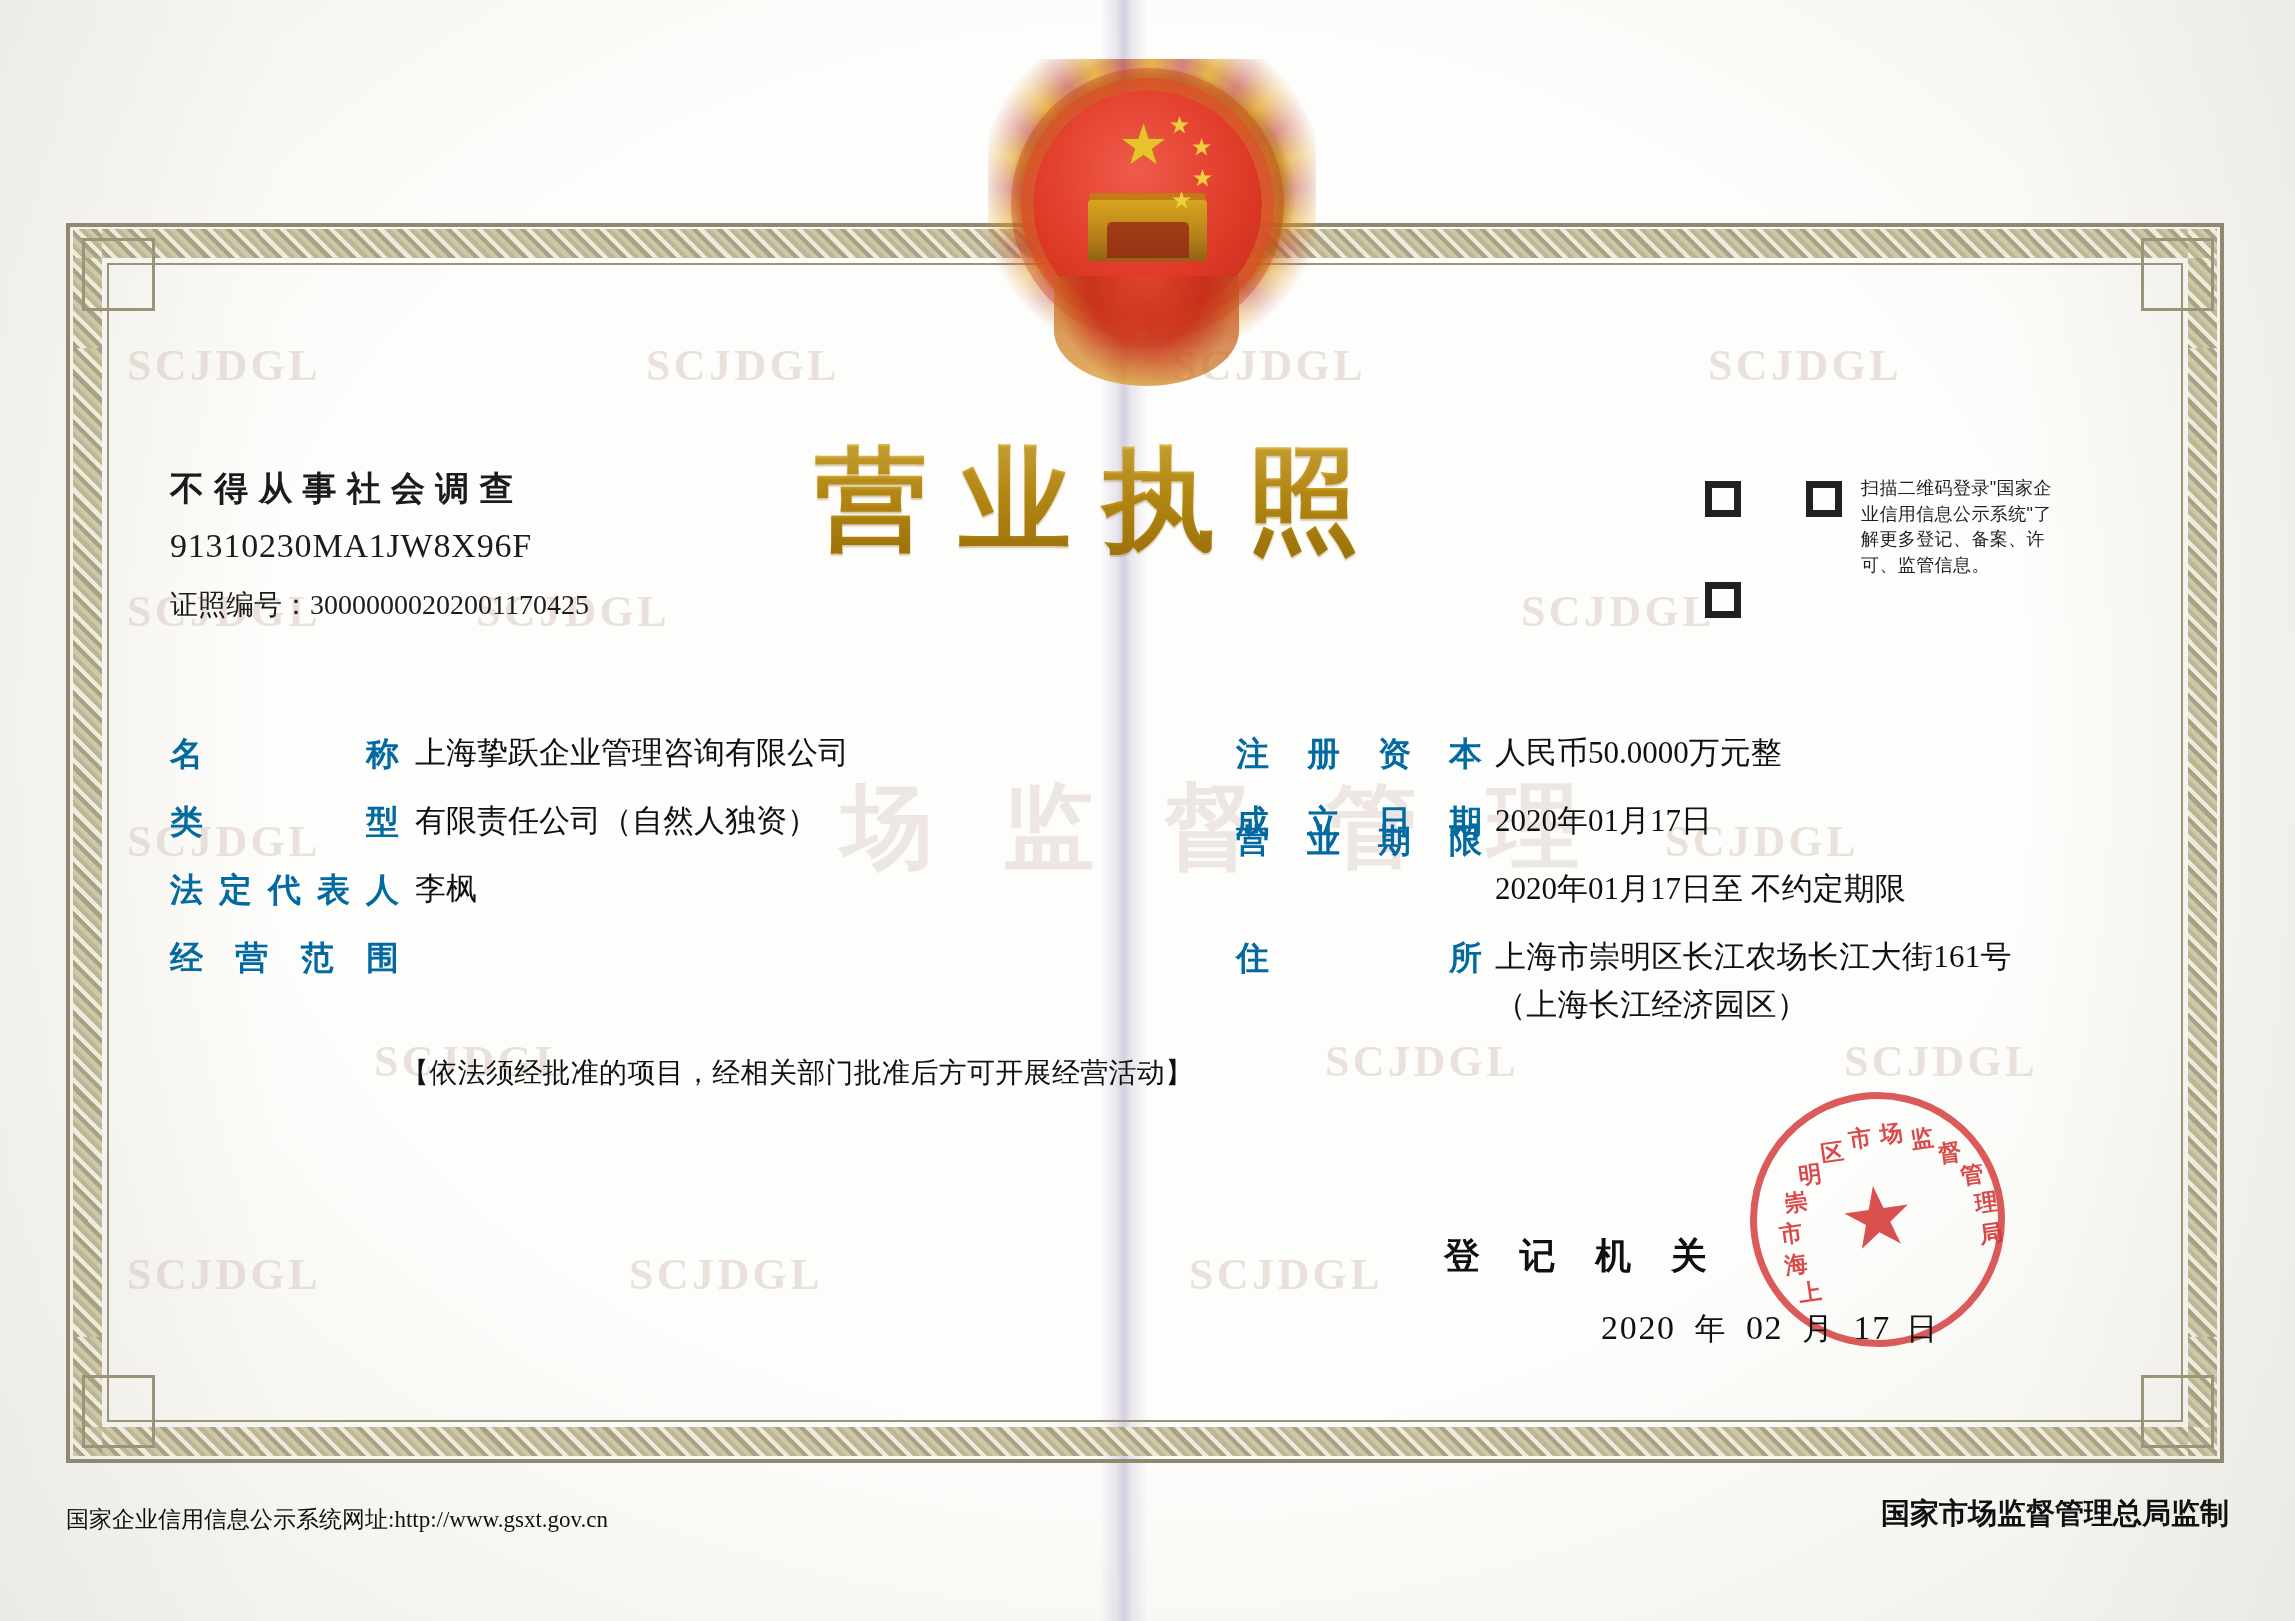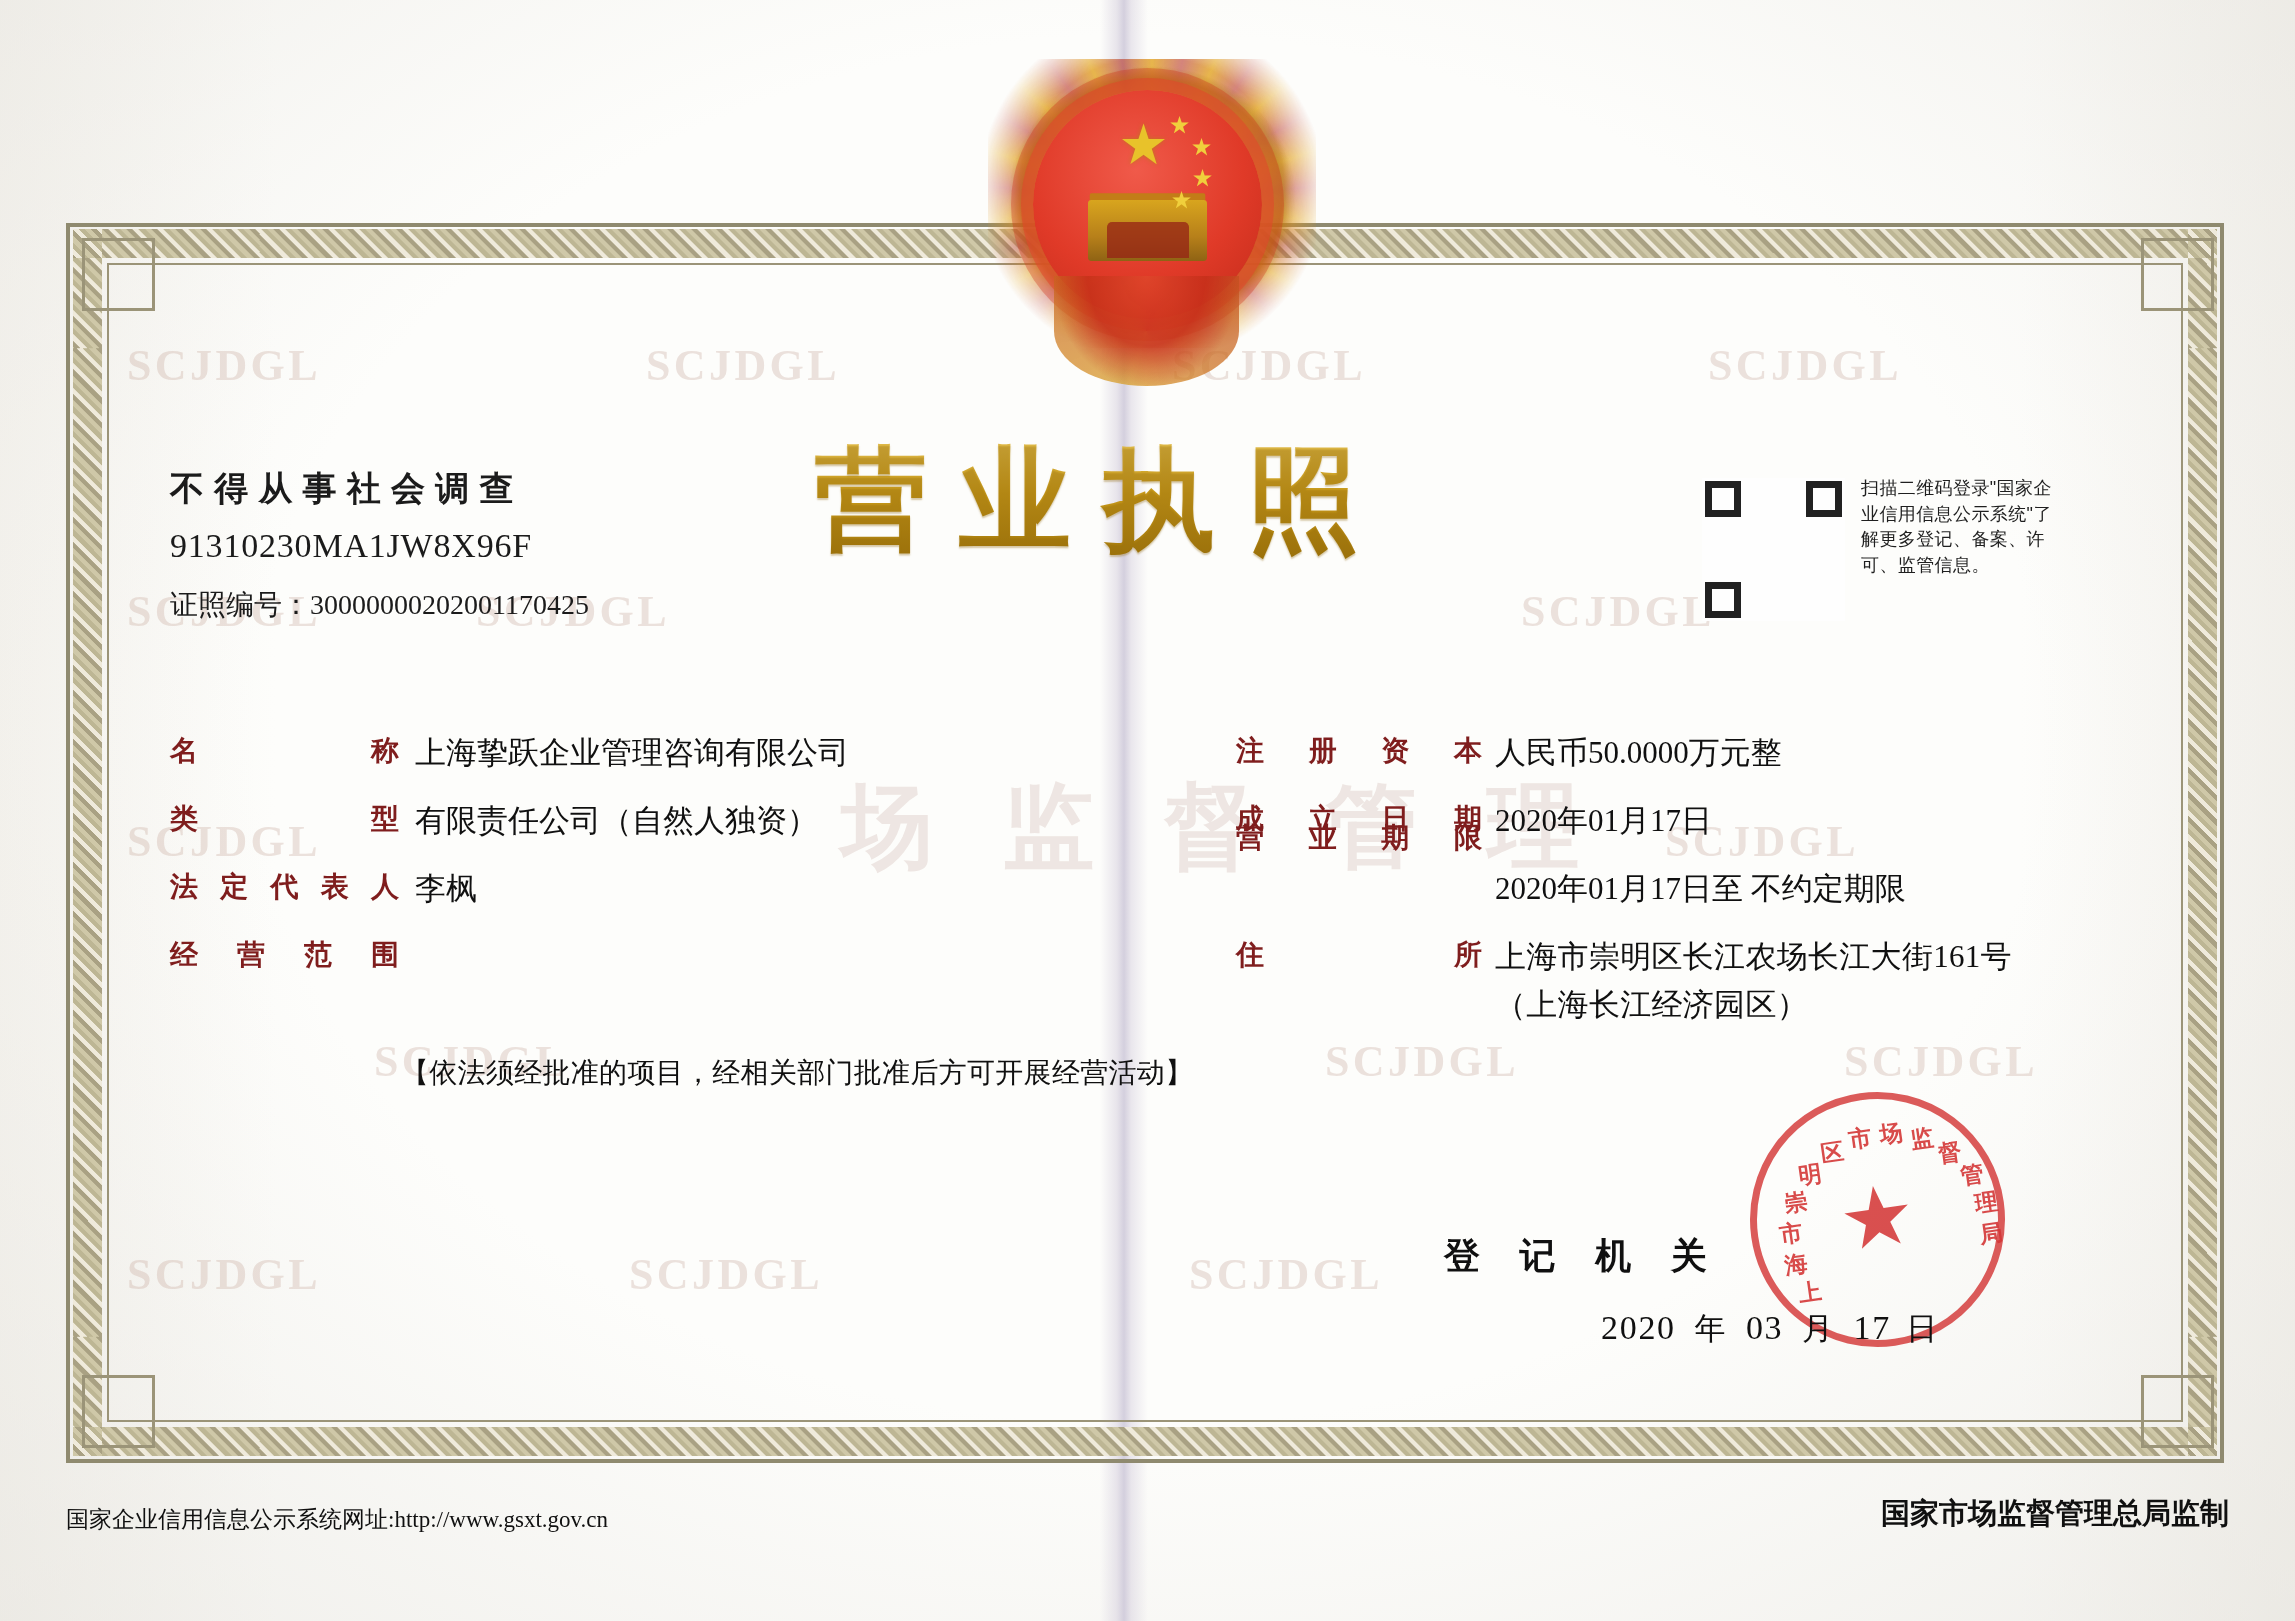--- a/index.html
+++ b/index.html
@@ -283,23 +283,23 @@
     font-size: 18px;
     line-height: 25.5px;
     color: #1f1f1f;
     letter-spacing: 0.4px;
   }
 
   
   .field-label {
     position: absolute;
     font-family: "Liberation Serif", serif;
-    font-size: 28px;
+    font-size: 33px;
     font-weight: 600;
-    color: #7f1d1d;
+    color: #0369a1;
     white-space: nowrap;
   }
   .field-value {
     position: absolute;
     font-family: "Liberation Serif", serif;
     font-size: 31px;
     color: #101010;
     white-space: nowrap;
   }
   .field-value.multi {
@@ -510,21 +510,21 @@
       <span style="transform:rotate(44deg) translate(0,-100px) rotate(-44deg);">督</span>
       <span style="transform:rotate(62deg) translate(0,-100px) rotate(-62deg);">管</span>
       <span style="transform:rotate(80deg) translate(0,-100px) rotate(-80deg);">理</span>
       <span style="transform:rotate(98deg) translate(0,-100px) rotate(-98deg);">局</span>
     </div>
   </div>
 
   <div class="reg-date">
     <span class="num">2020</span>
     <span style="font-size:31px; margin:0 8.5px;">年</span>
-    <span class="num">03</span>
+    <span class="num">02</span>
     <span style="font-size:31px; margin:0 8.5px;">月</span>
     <span class="num">17</span>
     <span style="font-size:31px; margin:0 5.1px;">日</span>
   </div>
 
   <div class="footer-left">国家企业信用信息公示系统网址:http://www.gsxt.gov.cn</div>
   <div class="footer-right">国家市场监督管理总局监制</div>
 
 </div>
 

